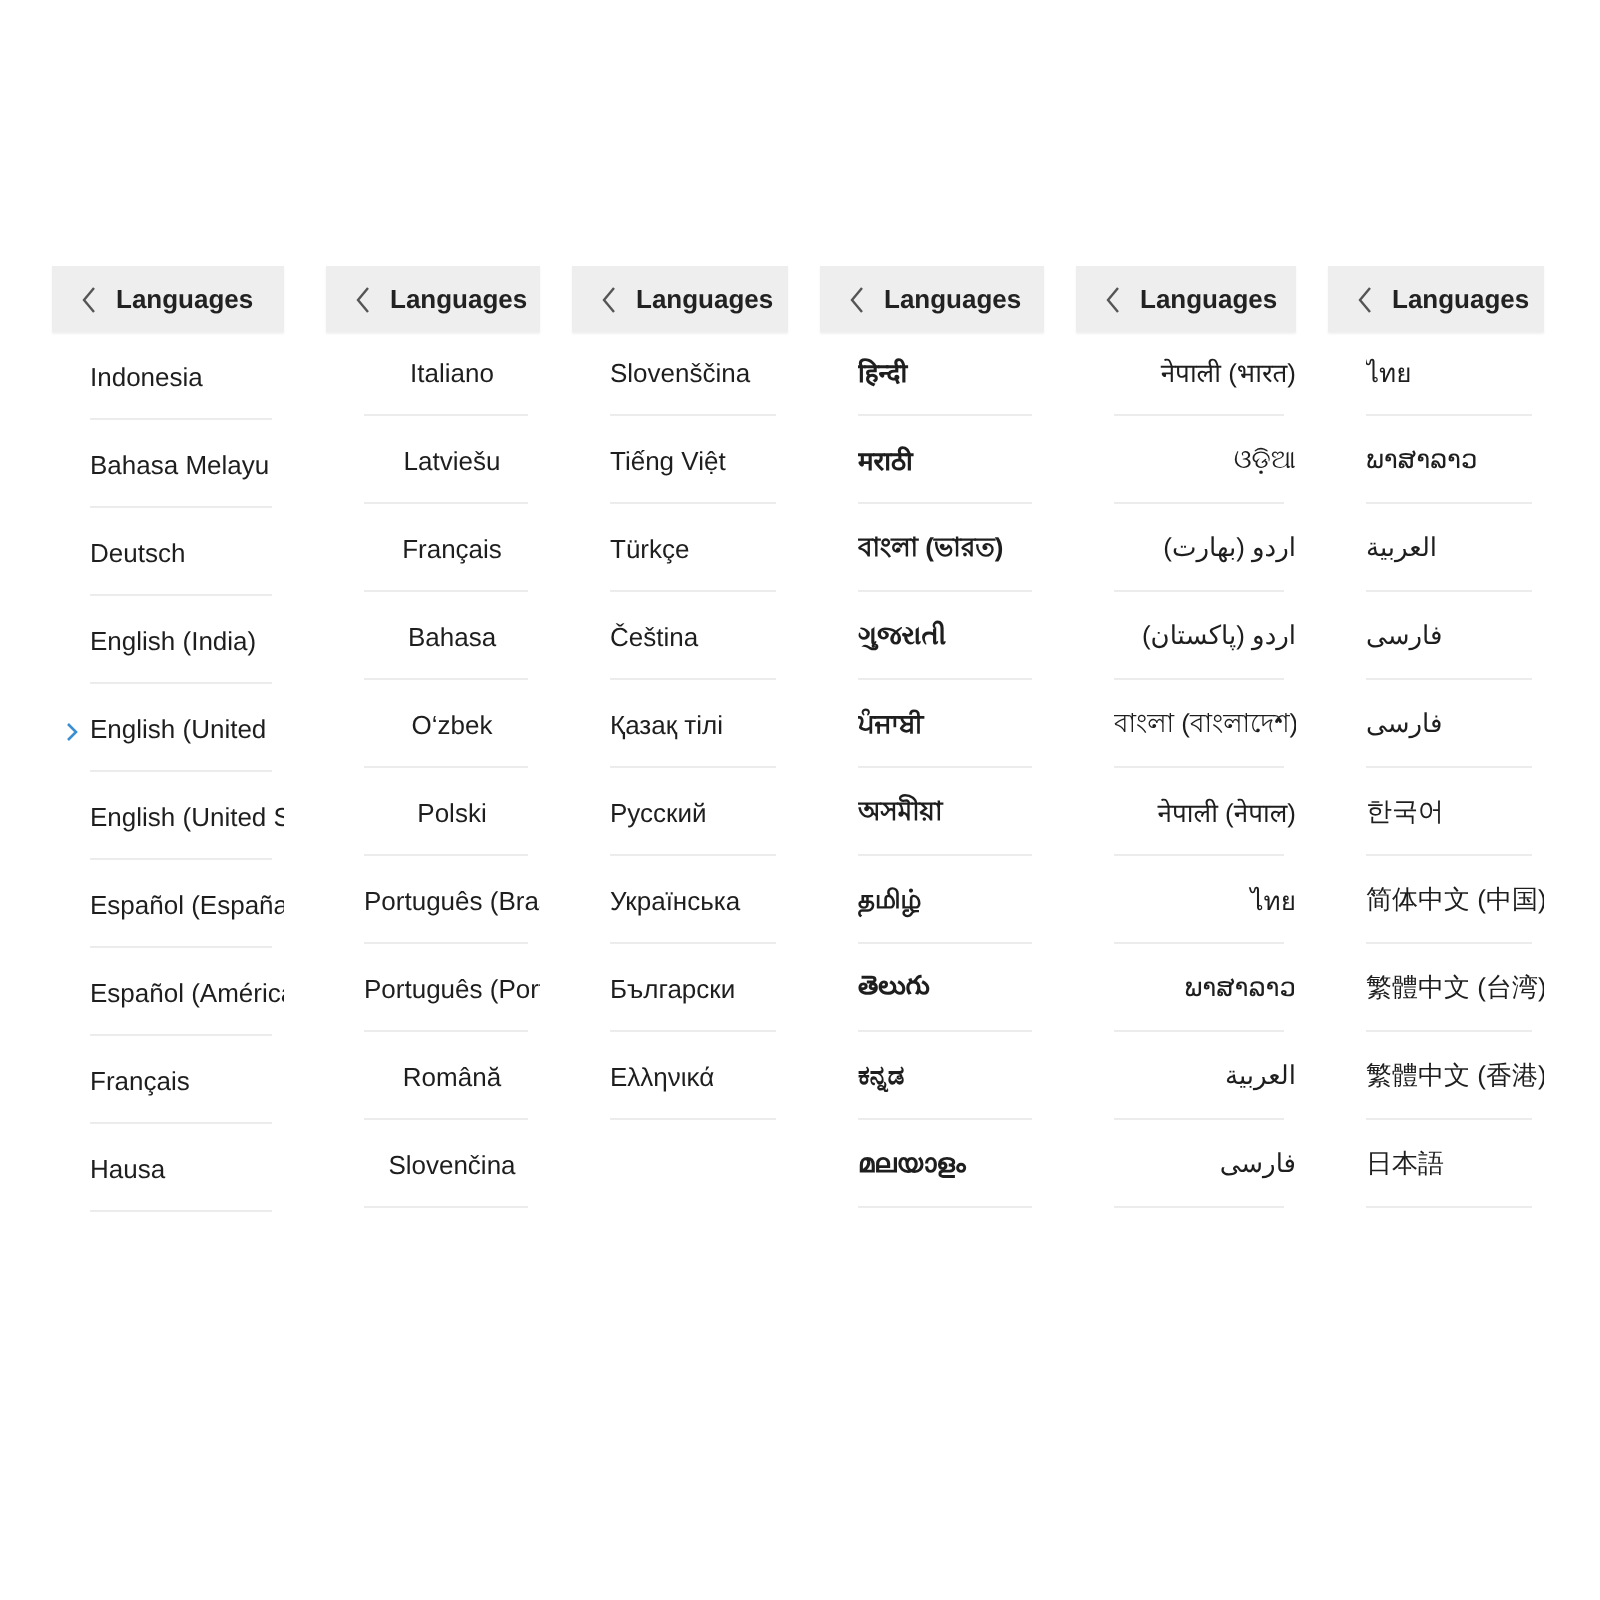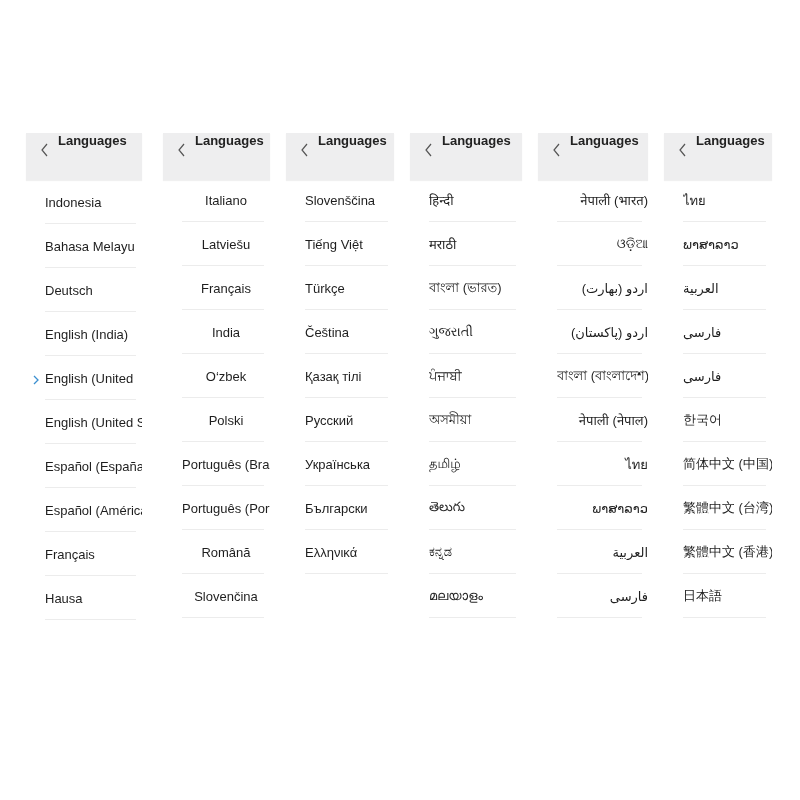--- a/index.html
+++ b/index.html
@@ -1,19 +1,19 @@
 <!DOCTYPE html>
 <html><head>
 <meta charset="utf-8">
 <style>
   html, body { margin: 0; padding: 0; background: #ffffff; }
   body { width: 800px; height: 800px; position: relative; overflow: hidden;
          font-family: "Liberation Sans", "DejaVu Sans", sans-serif; color: #222; }
   .panel { position: absolute; top: 133px; background: #fff; }
-  .header { height: 47px; background: #eeeeef; display: flex; 
+  .header { height: 33px; background: #eeeeef; display: flex; align-items: center;
             box-shadow: 0 1px 1px rgba(0,0,0,0.06); }
   .back { width: 24px; height: 33px; display: flex; align-items: center; justify-content: center;
           margin-left: 6px; cursor: pointer; }
   .back svg { width: 9px; height: 14px; }
   .title { font-size: 13px; font-weight: bold; color: #222; margin-left: 2px; white-space: nowrap; }
   .list { position: relative; }
   .item { position: relative; height: 44px; display: flex; align-items: center;
           font-size: 13px; color: #1e1e1e; white-space: nowrap; overflow: hidden; cursor: pointer; }
   .item .label { position: absolute; left: 19px; right: 0; overflow: hidden; text-overflow: clip; white-space: nowrap; }
   .item::after { content: ""; position: absolute; left: 19px; right: 6px; bottom: 0; height: 1px; background: #ececec; }
@@ -81,21 +81,21 @@
         <div class="item">
           <span class="label">Italiano</span>
         </div>
         <div class="item">
           <span class="label">Latviešu</span>
         </div>
         <div class="item">
           <span class="label">Français</span>
         </div>
         <div class="item">
-          <span class="label">India</span>
+          <span class="label">Bahasa</span>
         </div>
         <div class="item">
           <span class="label">O‘zbek</span>
         </div>
         <div class="item">
           <span class="label">Polski</span>
         </div>
         <div class="item">
           <span class="label">Português (Brasil)</span>
         </div>
@@ -151,21 +151,21 @@
     </div>
     <div class="panel" style="left: 410px; width: 112px;">
       <div class="header">
         <div class="back">
           <svg viewBox="0 0 9 14">
             <polyline points="7,1 2,7 7,13" fill="none" stroke="#555" stroke-width="1.2"></polyline>
           </svg>
         </div>
         <span class="title">Languages</span>
       </div>
-      <div class="list" style="margin-top: -2px;">
+      <div class="list" style="margin-top: -2px; font-weight: bold;">
         <div class="item">
           <span class="label">हिन्दी</span>
         </div>
         <div class="item">
           <span class="label">मराठी</span>
         </div>
         <div class="item">
           <span class="label">বাংলা (ভারত)</span>
         </div>
         <div class="item">

